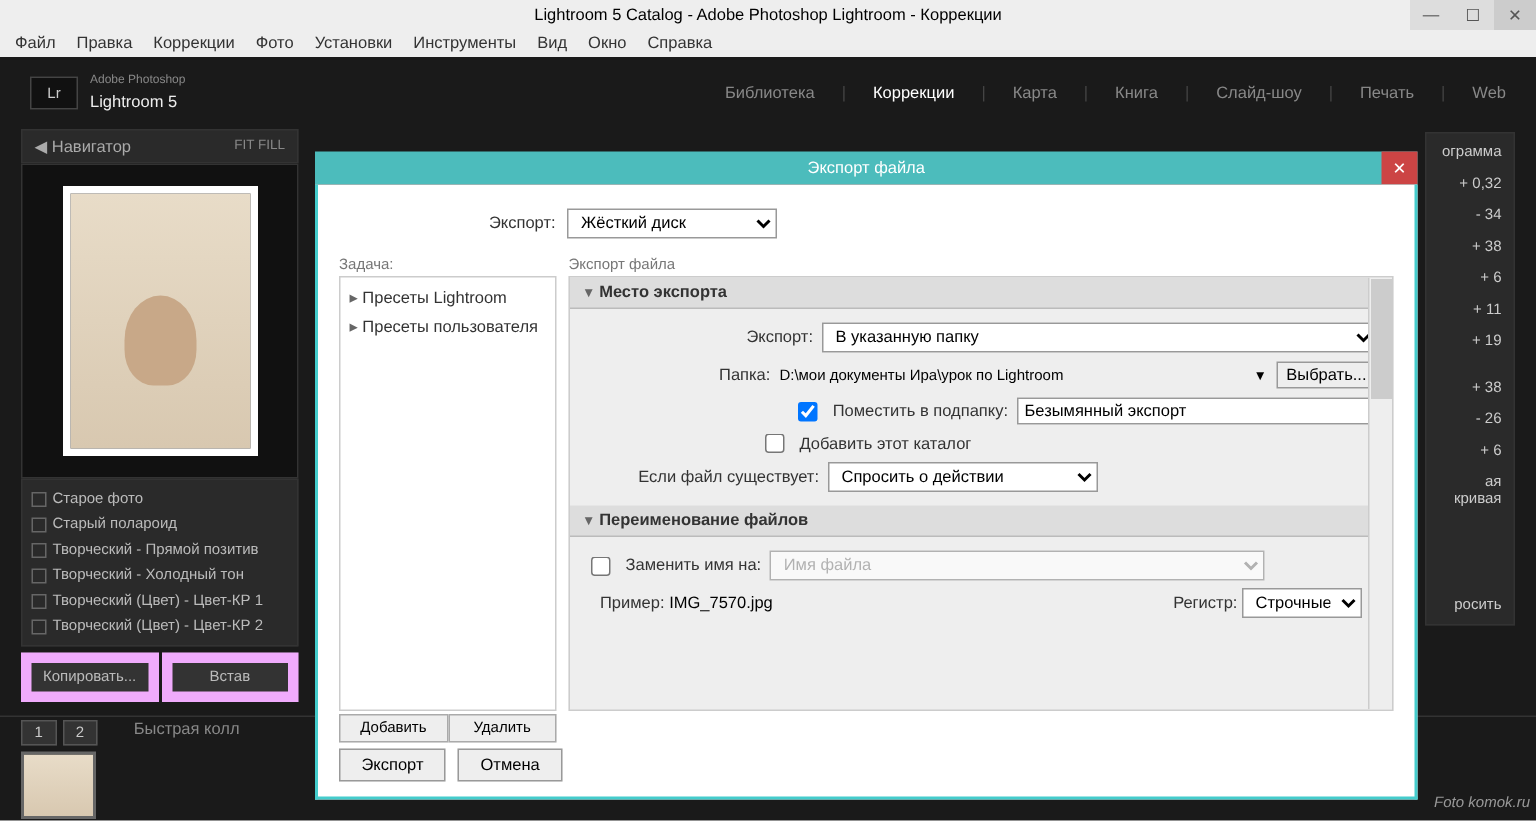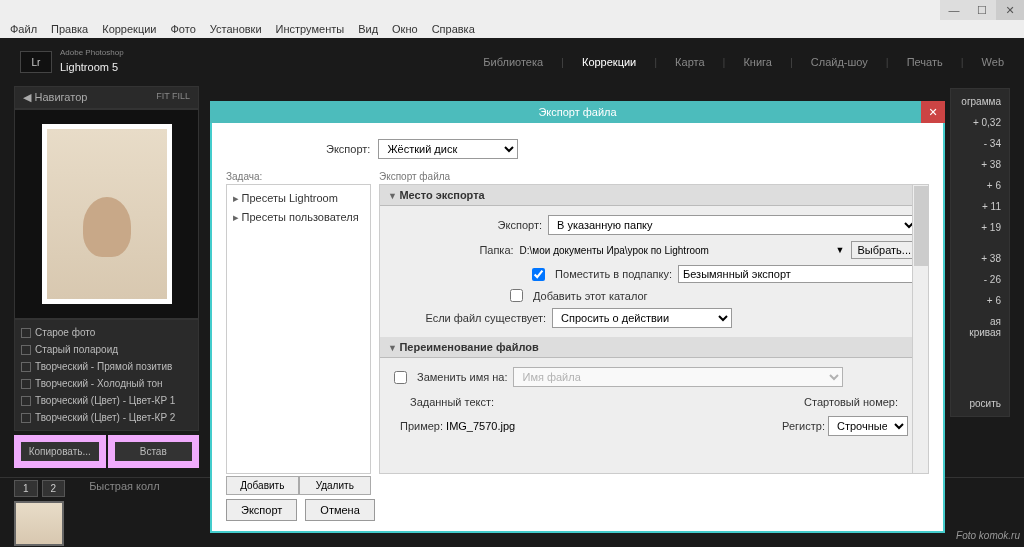--- a/index.html
+++ b/index.html
@@ -69,20 +69,21 @@
 .scrollb{position:absolute;right:0;top:0;width:16px;height:100%;background:#eee;border-left:1px solid #ccc}
 .scrollthumb{width:14px;height:80px;background:#ccc;margin:1px}
 .dlgfoot{display:flex;justify-content:space-between;padding-top:10px}
 .fbtn{border:1px solid #999;background:#eee;padding:4px 14px;font-size:11px}
 .fbtngrp{display:flex;gap:8px}
 </style>
 </head>
 <body>
 
 <div class="titlebar">
+  <span>Lightroom 5 Catalog - Adobe Photoshop Lightroom - Коррекции</span>
   <div class="winbtns">
     <div class="winbtn">—</div>
     <div class="winbtn">☐</div>
     <div class="winbtn cl">✕</div>
   </div>
 </div>
 <div class="menubar">
   <span>Файл</span>
   <span>Правка</span>
   <span>Коррекции</span>
@@ -222,24 +223,20 @@
                 <span style="width:180px"></span>
               </div>
             </div>
             <div class="section">Переименование файлов</div>
             <div class="secbody">
               <div class="frow" style="justify-content:flex-start;padding-left:4px">
                 <input type="checkbox" class="chk" style="">
                 <label class="gray">Заменить имя на:</label>
                 <select class="sel gray" style="width:330px" disabled=""><option>Имя файла</option></select>
               </div>
-              <div class="frow" style="justify-content:space-between;padding:6px 20px">
-                <label class="gray">Заданный текст:</label>
-                <label class="gray">Стартовый номер:</label>
-              </div>
               <div class="frow" style="justify-content:space-between;padding:2px 10px">
                 <span><label class="gray">Пример:</label> <span>IMG_7570.jpg</span></span>
                 <span><label>Регистр:</label> <select class="sel" style="width:80px"><option>Строчные</option></select></span>
               </div>
             </div>
             <div class="secbody">
               <div class="frow" style="justify-content:center">
                 
                 
               </div>

